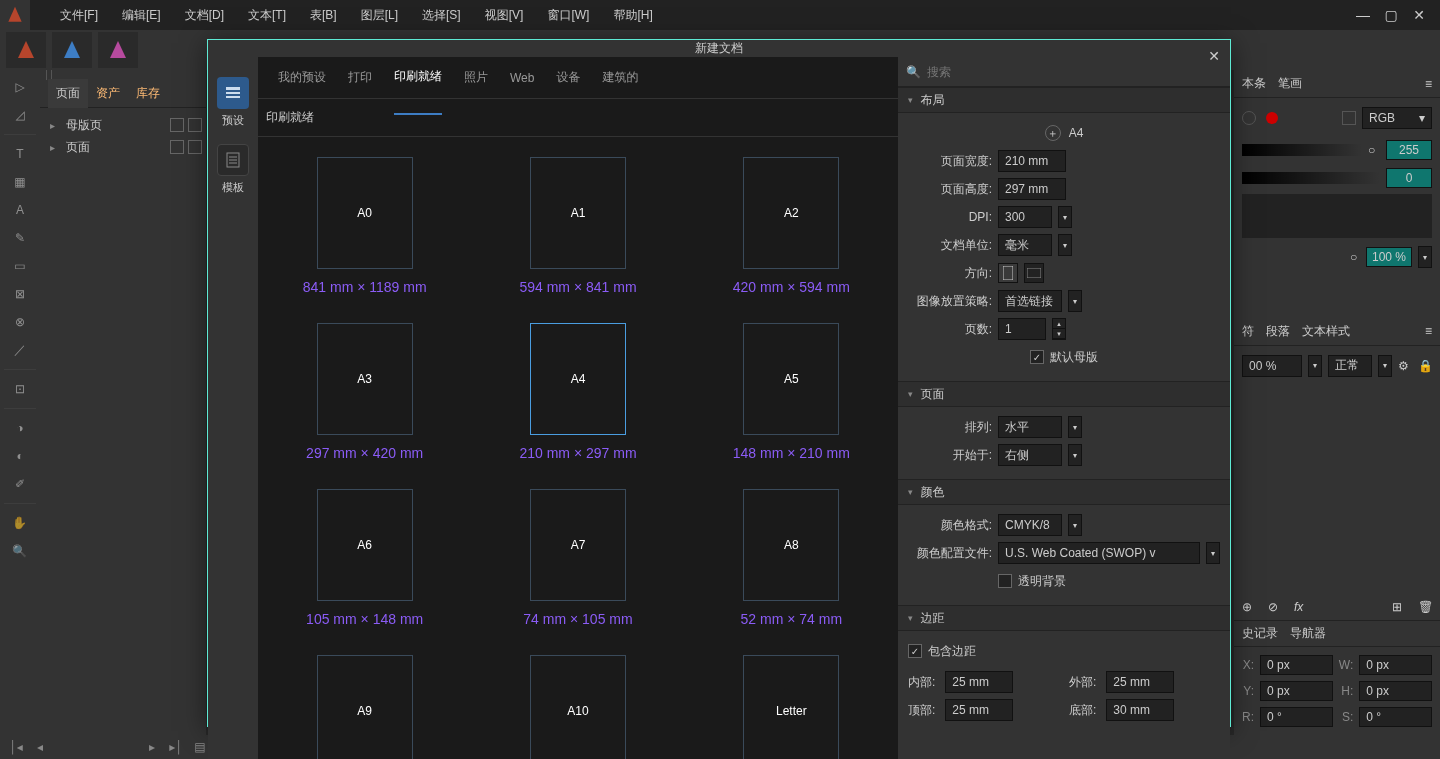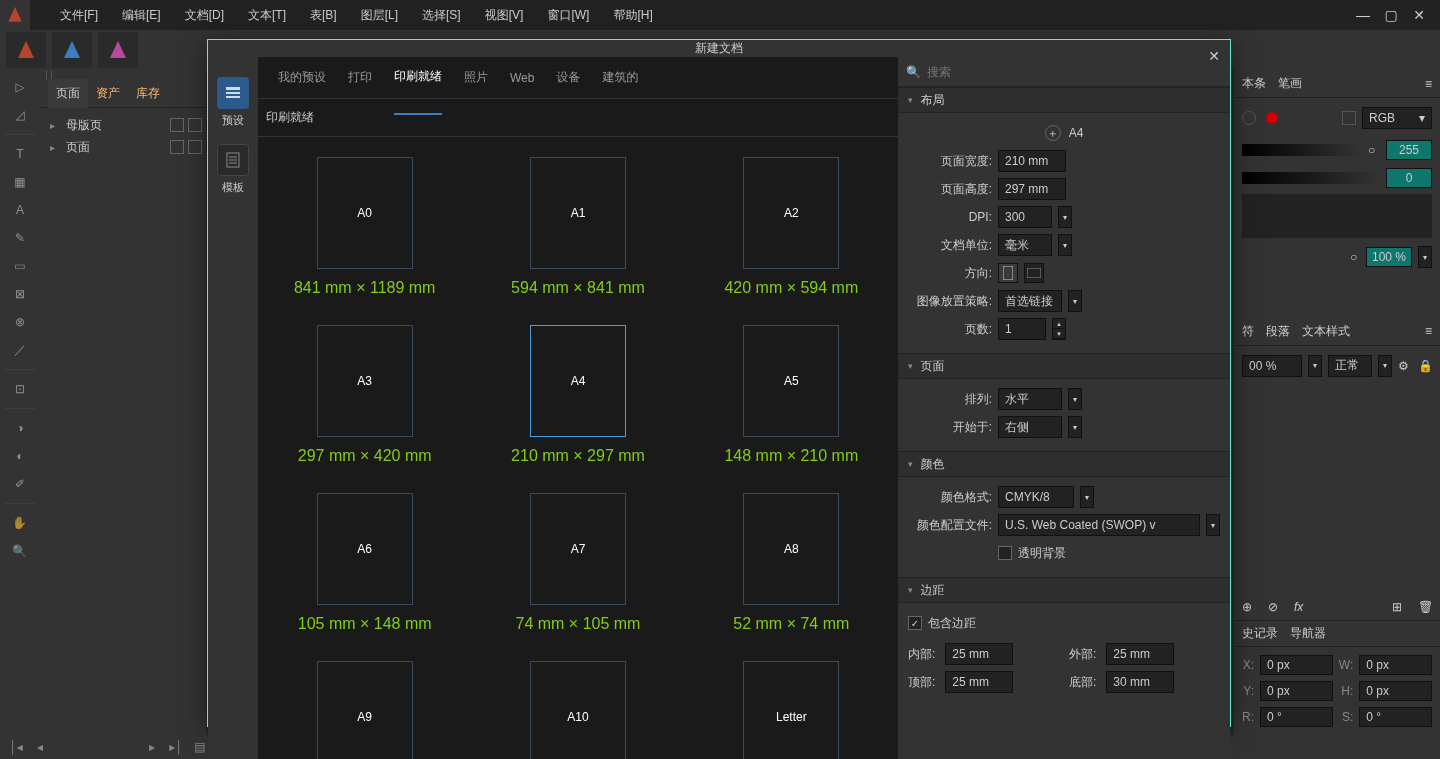--- a/index.html
+++ b/index.html
@@ -48,21 +48,21 @@
 .m-center{flex:1;background:#1a1a1a;display:flex;flex-direction:column}
 .mc-tabs{height:42px;display:flex;align-items:center;gap:22px;padding:0 20px;border-bottom:1px solid #333}
 .mc-tab{padding:28px 0;cursor:pointer;color:#999}
 .mc-tab.active{color:#fff;border-bottom:2px solid #3d7dc4}
 .mc-section-label{padding:10px 8px;color:#ccc;border-bottom:1px solid #333}
 .preset-grid{flex:1;overflow-y:auto;padding:20px 30px;display:grid;grid-template-columns:repeat(3,1fr);gap:28px 60px;justify-items:center}
 .preset{display:flex;flex-direction:column;align-items:center;gap:10px;cursor:pointer}
 .preset-box{width:96px;height:112px;border:1px solid #3a4a5a;display:flex;align-items:center;justify-content:center;background:transparent}
 .preset.selected .preset-box{border:1px solid #4a9de0}
 .preset-name{color:#fff;font-size:12px}
-.preset-dim{color:#84cc16;font-size:16px}
+.preset-dim{color:#8b5cf6;font-size:14px}
 .preset-grid::-webkit-scrollbar{width:10px}
 .preset-grid::-webkit-scrollbar-thumb{background:#555}
 .preset-grid::-webkit-scrollbar-track{background:#2a2a2a}
 
 .m-right{width:332px;background:#333;display:flex;flex-direction:column}
 .mr-search{height:30px;display:flex;align-items:center;padding:0 8px;border-bottom:1px solid #222;gap:6px}
 .mr-search input{flex:1;background:transparent;border:none;outline:none;color:#ccc}
 .mr-sections{flex:1;overflow-y:auto}
 .mr-sections::-webkit-scrollbar{width:10px}
 .mr-sections::-webkit-scrollbar-thumb{background:#555}
@@ -468,20 +468,24 @@
               <div class="drop">▾</div>
             </div>
           <div class="frow">
               <span class="flabel">页数:</span>
               <div class="finput" style="width:48px">1</div>
               <div class="spin">
                 <div>▴</div>
                 <div>▾</div>
               </div>
             </div>
+          <div class="frow" style="justify-content:center;gap:6px">
+              <div class="chk on"></div>
+              <span>默认母版</span>
+            </div>
         </div>
 
         <div class="sec-head">
             <span class="sec-arrow">▾</span>
             <span>页面</span>
           </div>
         <div class="sec-body">
           <div class="frow">
               <span class="flabel">排列:</span>
               <div class="fselect" style="width:64px">
@@ -498,21 +502,21 @@
             </div>
         </div>
 
         <div class="sec-head">
             <span class="sec-arrow">▾</span>
             <span>颜色</span>
           </div>
         <div class="sec-body">
           <div class="frow">
               <span class="flabel">颜色格式:</span>
-              <div class="fselect" style="width:76px">
+              <div class="fselect" style="width:64px">
                 <span>CMYK/8</span>
               </div>
               <div class="drop">▾</div>
             </div>
           <div class="frow">
               <span class="flabel">颜色配置文件:</span>
               <div class="fselect wide">
                 <span>U.S. Web Coated (SWOP) v</span>
               </div>
               <div class="drop">▾</div>

